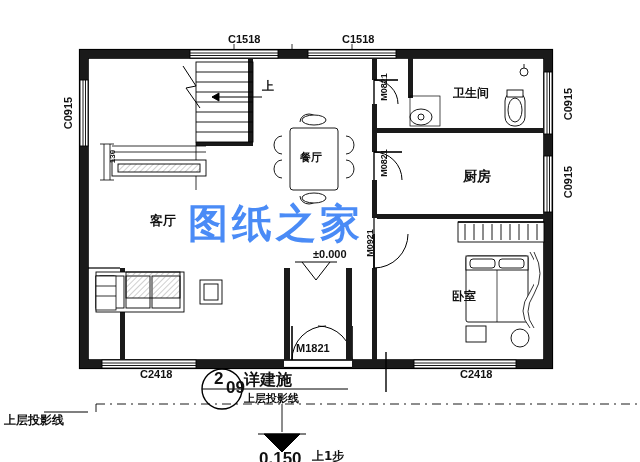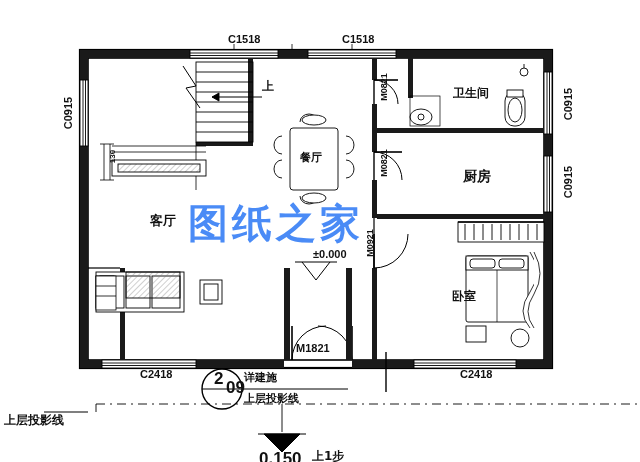--- a/index.html
+++ b/index.html
@@ -299,16 +299,16 @@
 
   <div class="lbl cn" style="left:262px;top:78px;font-size:12px;">上</div>
   <div class="lbl rot90 tiny" style="left:95px;top:152px;width:34px;text-align:center;">130</div>
   <div class="lbl" style="left:296px;top:248px;font-size:11px;margin-left:17px;">±0.000</div>
   <div class="lbl" style="left:259px;top:420px;font-size:17px;margin-top:29px;">0.150</div>
   <div class="lbl cn" style="left:312px;top:448px;font-size:12px;">上1步</div>
   <div class="lbl cn" style="left:4px;top:412px;font-size:12px;">上层投影线</div>
 
   <div class="lbl" style="left:214px;top:369px;font-size:17px;">2</div>
   <div class="lbl" style="left:210px;top:378px;font-size:17px;margin-left:16px;">09</div>
-  <div class="lbl cn" style="left:244px;top:370px;font-size:11px;">详建施</div>
+  <div class="lbl cn" style="left:244px;top:370px;font-size:16px;">详建施</div>
   <div class="lbl cn" style="left:244px;top:391px;font-size:11px;">上层投影线</div>
 
 </div>
 
 </body></html>

